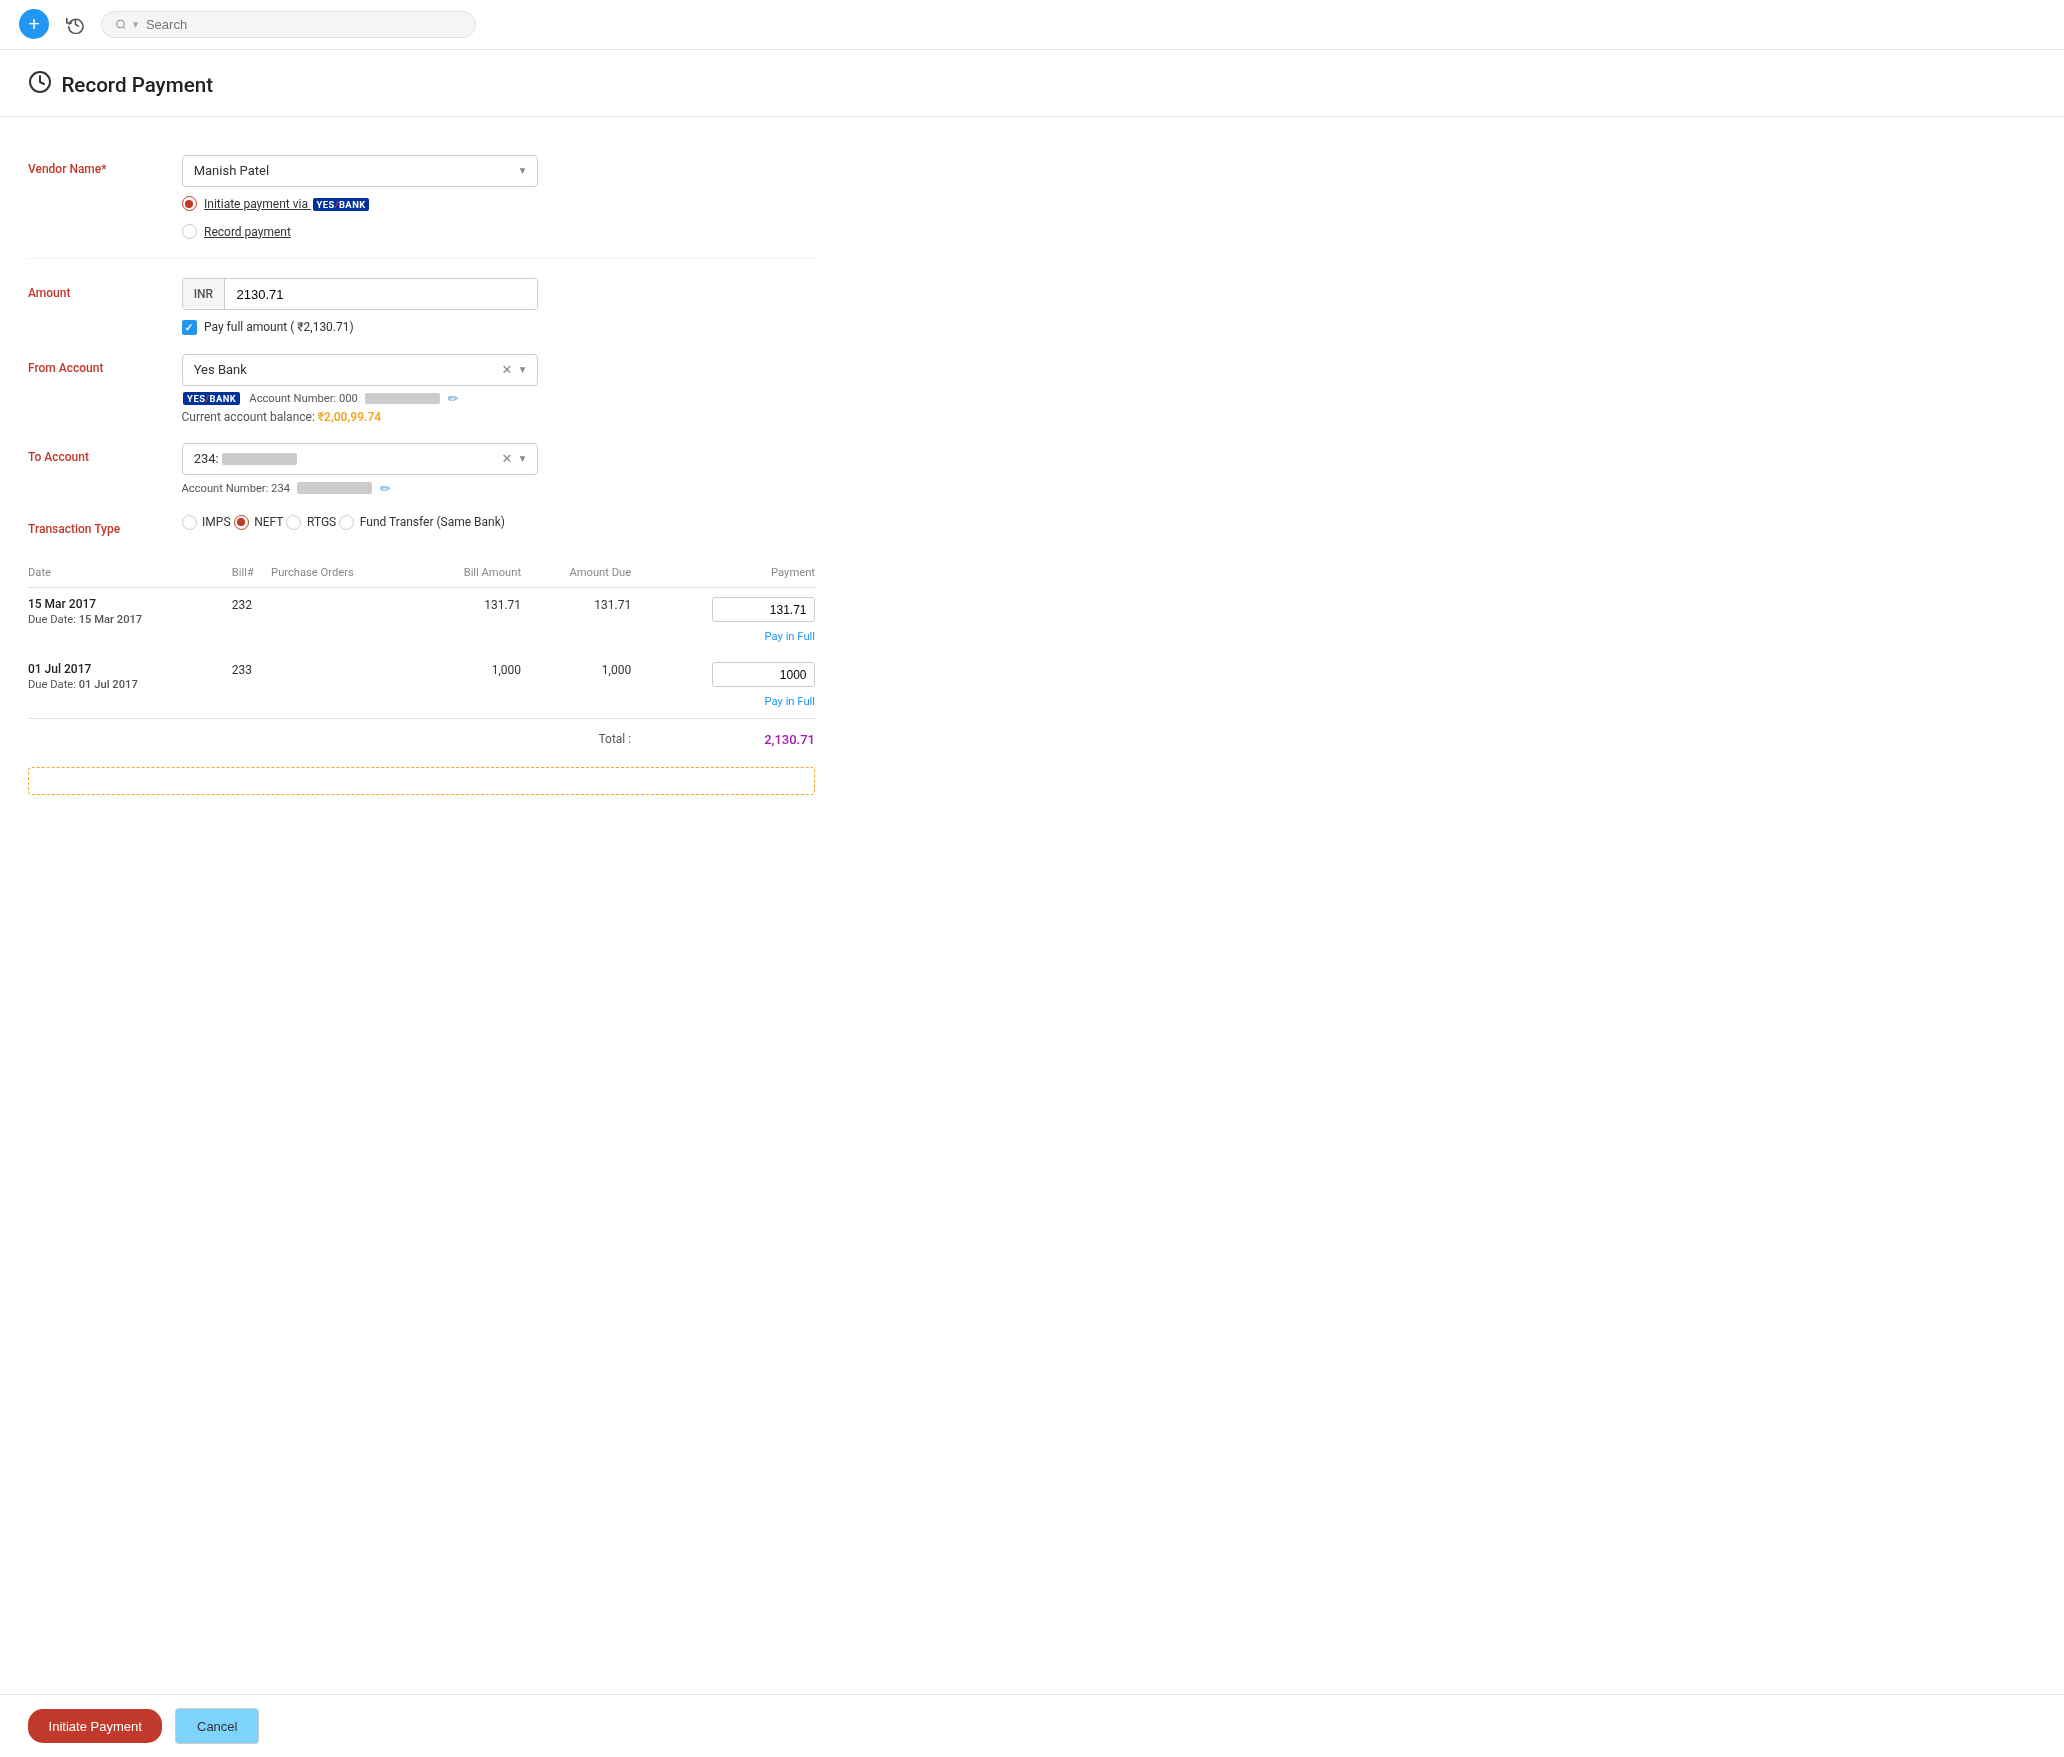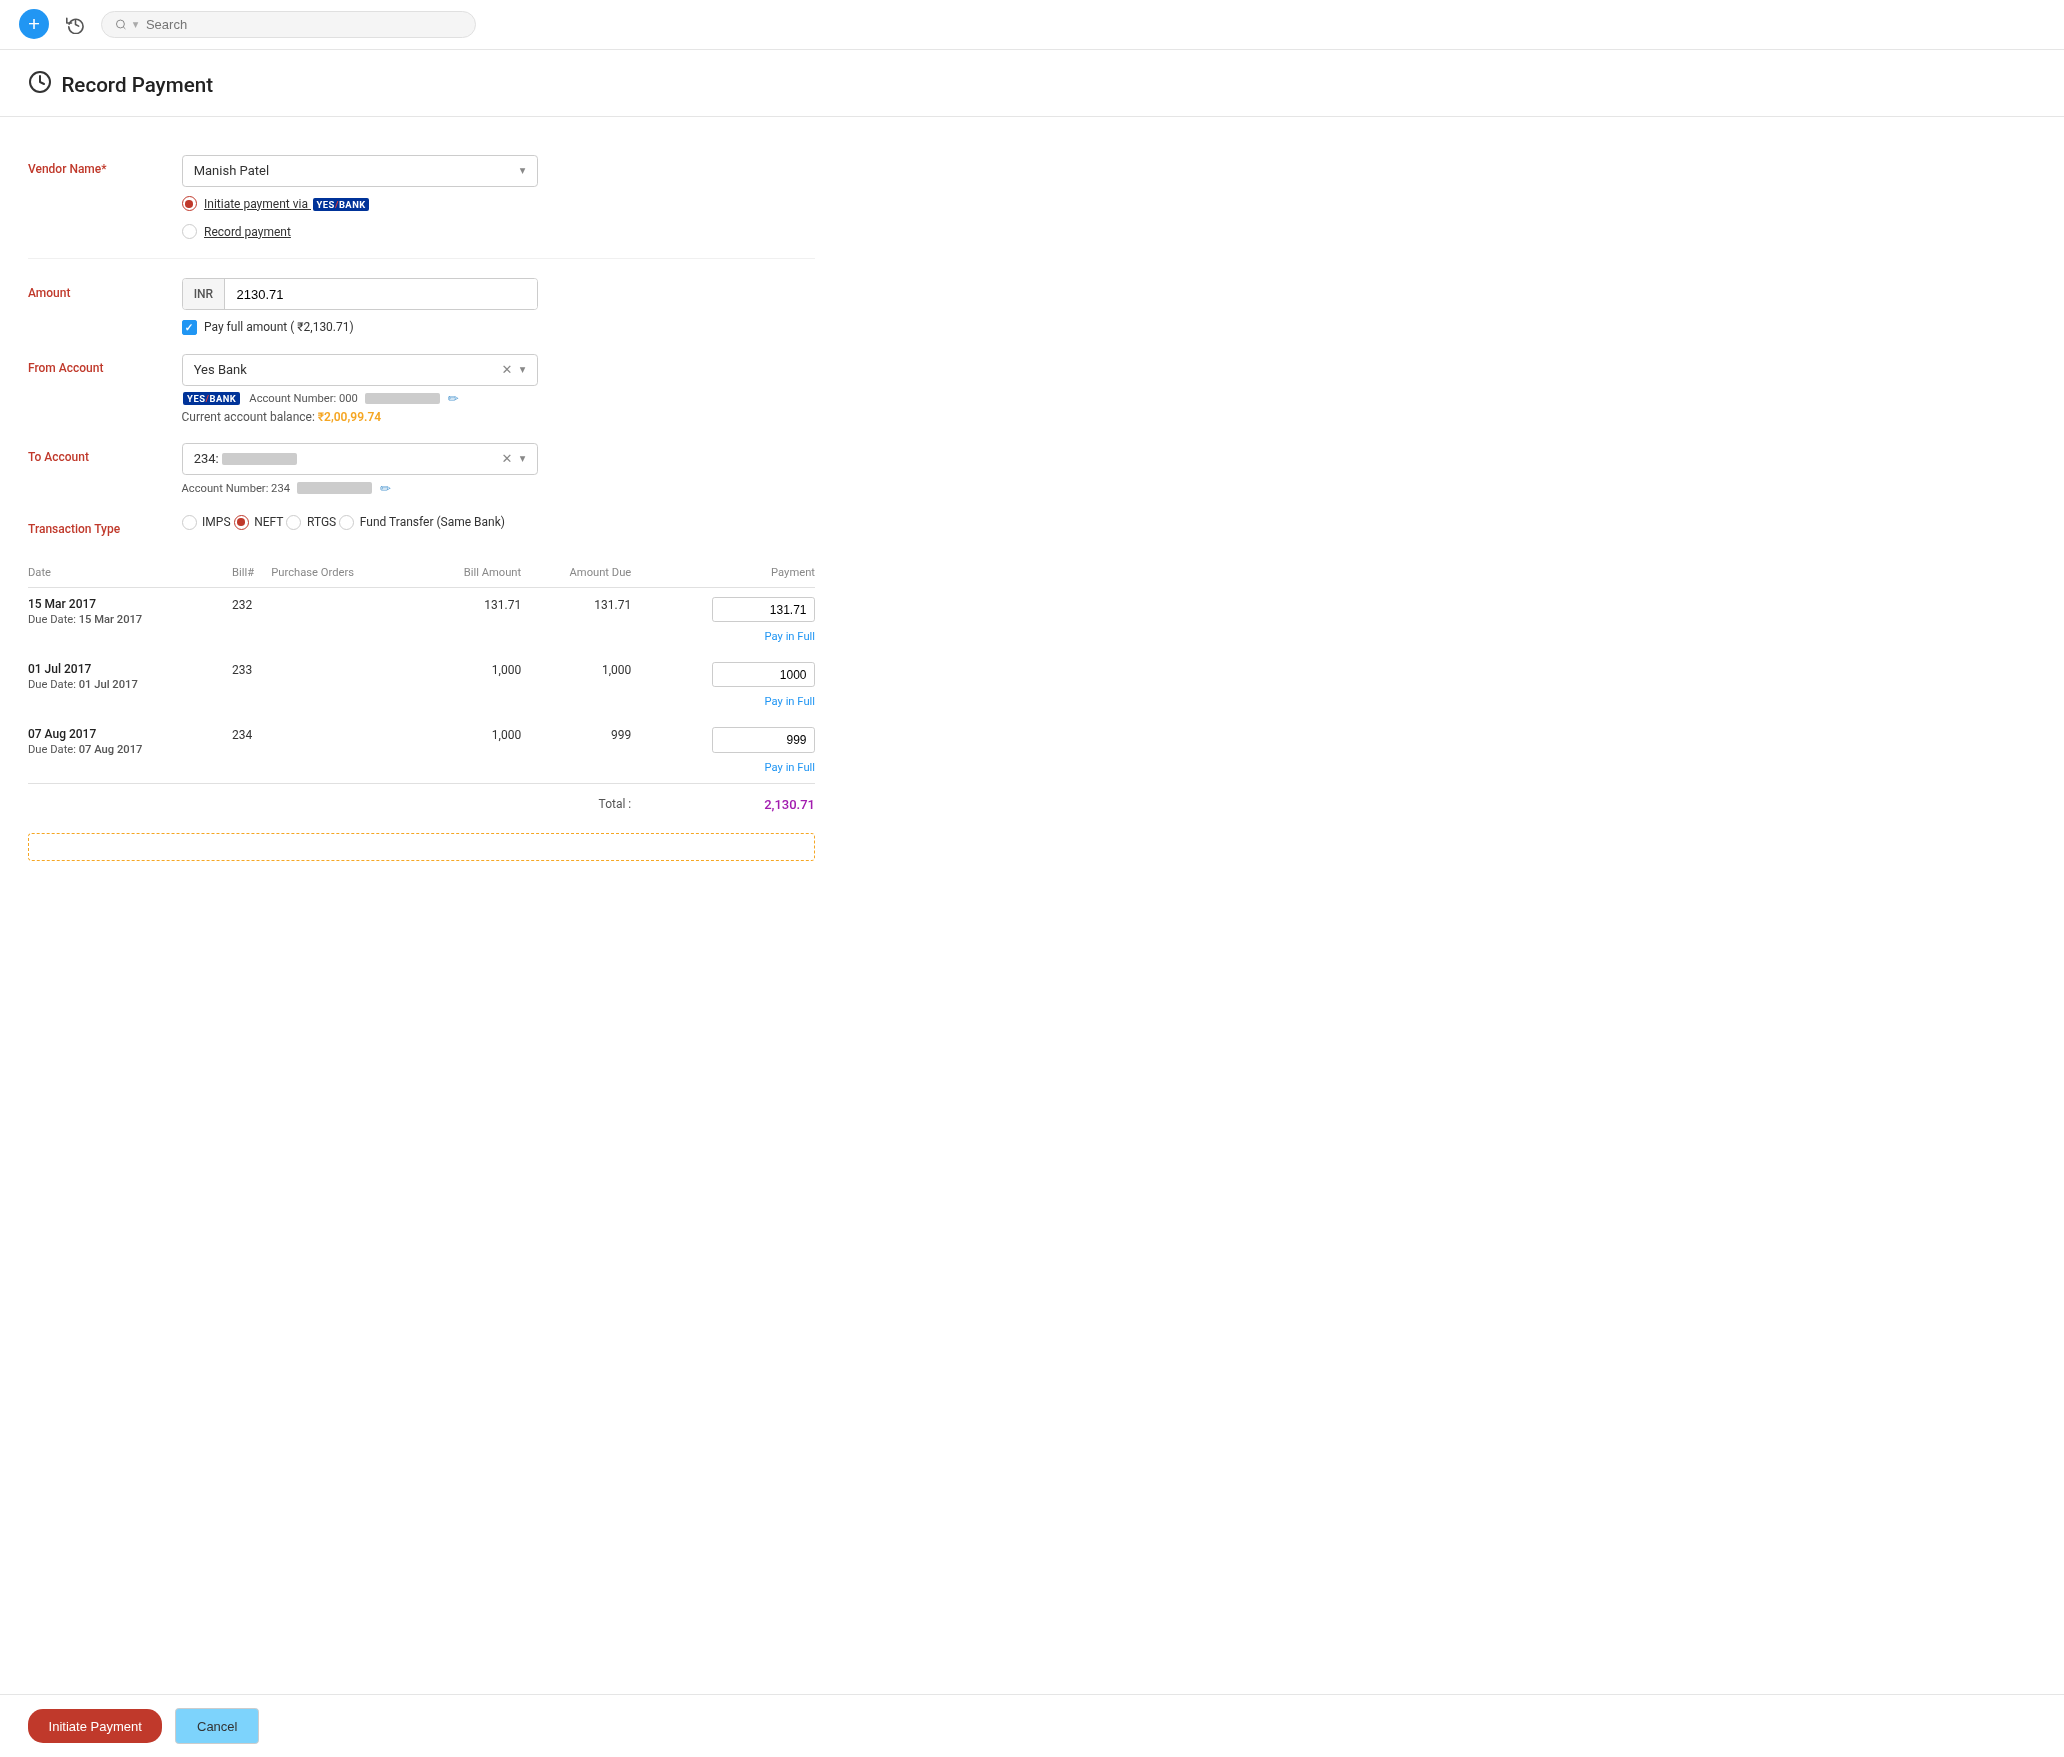--- a/index.html
+++ b/index.html
@@ -341,34 +341,20 @@
       </td>
       <td><span class="bill-amount">233</span></td>
       <td></td>
       <td class="right"><span class="bill-amount">1,000</span></td>
       <td class="right"><span class="bill-amount">1,000</span></td>
       <td class="payment-input-cell">
         <input type="text" class="payment-input" value="1000" style="">
         <a class="pay-in-full-link">Pay in Full</a>
       </td>
     </tr>
-        <tr>
-      <td>
-        <div class="bill-date">07 Aug 2017</div>
-        <div class="bill-due">Due Date: <span>07 Aug 2017</span></div>
-      </td>
-      <td><span class="bill-amount">234</span></td>
-      <td></td>
-      <td class="right"><span class="bill-amount">1,000</span></td>
-      <td class="right"><span class="bill-amount">999</span></td>
-      <td class="payment-input-cell">
-        <input type="text" class="payment-input" value="999" style="">
-        <a class="pay-in-full-link">Pay in Full</a>
-      </td>
-    </tr>
       </tbody>
     <tfoot>
       <tr class="total-row">
         <td colspan="4"></td>
         <td class="total-label">Total :</td>
         <td class="total-value payment-input-cell">2,130.71</td>
       </tr>
     </tfoot>
   </table>
 

